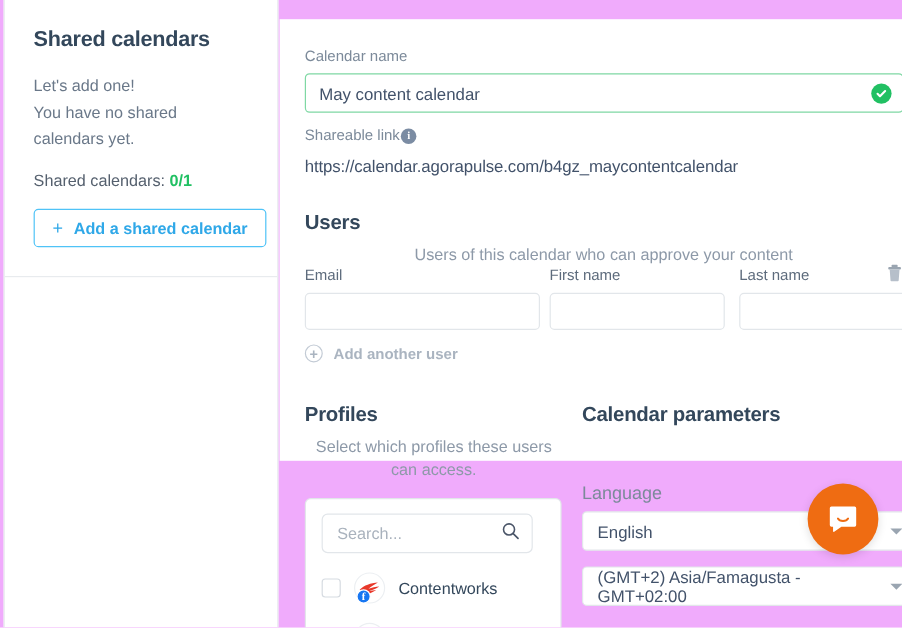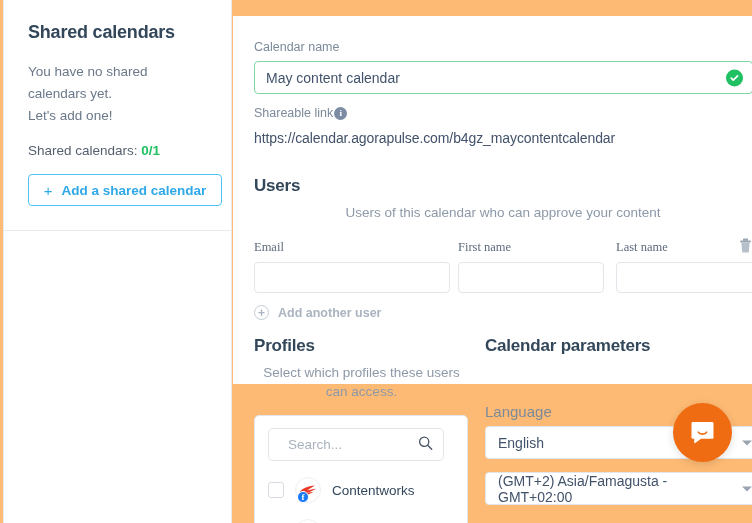--- a/index.html
+++ b/index.html
@@ -15,21 +15,21 @@
     background: #ffffff;
     color: #33475b;
     -webkit-font-smoothing: antialiased;
   }
 
   #app {
     position: relative;
     width: 752px;
     height: 523px;
     overflow: hidden;
-    background: #fdba74;
+    background: #f0abfc;
   }
 
   
   .sidebar {
     position: absolute;
     left: 3px;
     top: 0;
     width: 229px;
     height: 523px;
     background: #ffffff;
@@ -177,24 +177,22 @@
   }
   .sec-sub {
     margin-top: 7px;
     font-size: 13.5px;
     color: #8d99a8;
     line-height: 19px;
     text-align: center;
   }
 
   .users-head {
-    margin-top: 18px;
     position: relative;
     height: 17px;
-    font-family: Liberation Serif, serif;
   }
   .col-label {
     position: absolute;
     top: 0;
     font-size: 12.5px;
     color: #5d6b7c;
   }
   .col-email { left: 0; }
   .col-first { left: 204px; }
   .col-last  { left: 362px; }
@@ -261,21 +259,21 @@
   }
 
   .search-box {
     position: relative;
     width: 176px;
     height: 33px;
     border: 1px solid #e2e6ea;
     border-radius: 5px;
     display: flex;
     align-items: center;
-    padding: 0 32px 0 19px;
+    padding: 0 32px 0 12px;
   }
   .search-ph { font-size: 13.5px; color: #a9b2bd; }
   .search-icon {
     position: absolute;
     right: 10px;
     top: 50%;
     transform: translateY(-50%);
   }
 
   .profile-row {
@@ -373,22 +371,22 @@
   }
 </style>
 </head>
 <body>
 
 <div id="app">
 
   <aside class="sidebar">
     <div class="sidebar-card">
       <div class="sidebar-title">Shared calendars</div>
+      <div class="sidebar-empty">Let's add one!</div>
       <div class="sidebar-empty">You have no shared calendars yet.</div>
-      <div class="sidebar-empty">Let's add one!</div>
       <div class="sidebar-count">
         <span>Shared calendars:</span>
         <span class="count-val">0/1</span>
       </div>
       <button class="add-cal-btn">
         <span class="plus">+</span>
         <span>Add a shared calendar</span>
       </button>
     </div>
   </aside>

